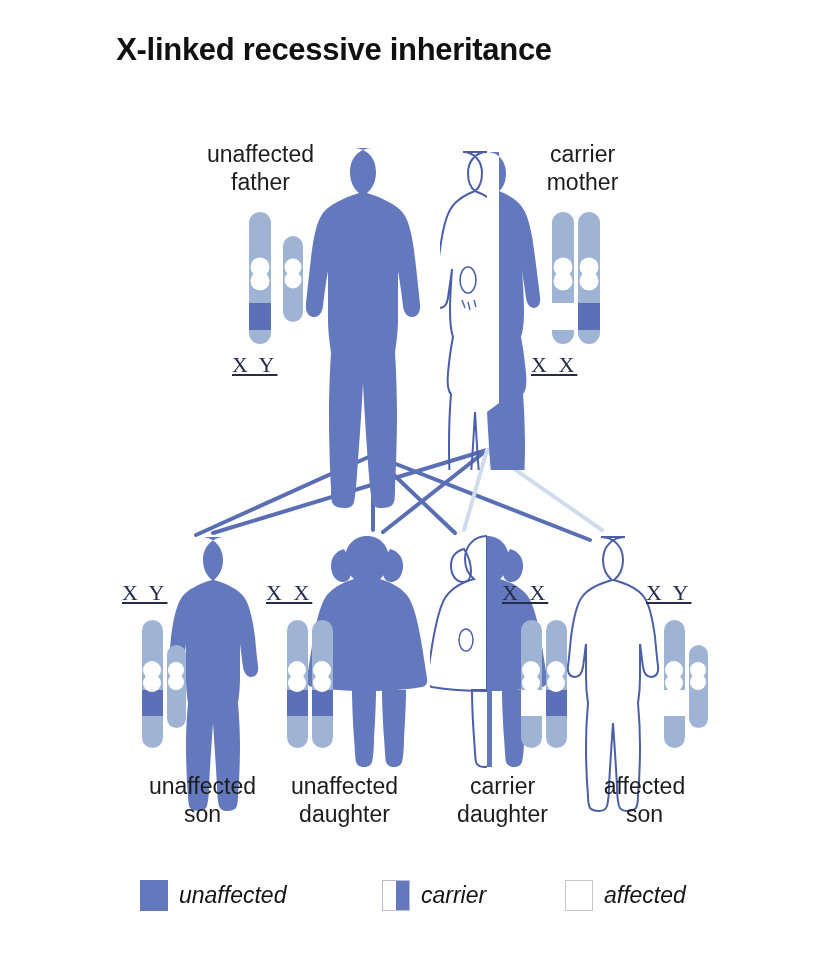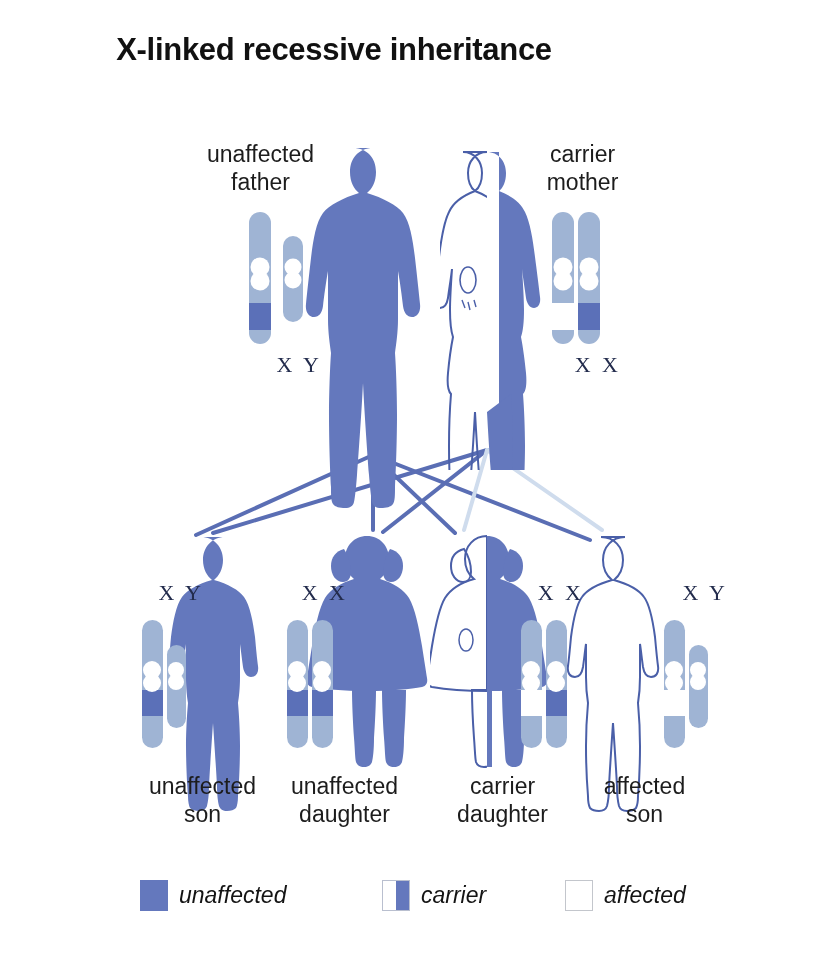--- a/index.html
+++ b/index.html
@@ -17,23 +17,23 @@
     font-size:31px;font-weight:bold;color:#111111;
     letter-spacing:-0.3px;
   }
   .lbl{
     position:absolute;text-align:center;
     font-size:23px;color:#1c1c1c;line-height:1.23;
     font-family:"Liberation Sans", sans-serif;
     white-space:pre-line;
   }
   .geno{
-    position:absolute;text-align:right;
+    position:absolute;text-align:left;
     font-family:"Liberation Serif", serif;
-    font-size:22px;color:#232c4d;letter-spacing:3px;
+    font-size:22px;color:#232c4d;letter-spacing:3px;text-decoration:underline;
   }
   .legend-row{
     position:absolute;left:0;top:880px;width:840px;height:46px;
   }
   .legend-item{position:absolute;top:0;display:flex;align-items:center;gap:11px;}
   .sw{width:28px;height:31px;box-sizing:border-box;}
   .sw-un{background:#6478bd;}
   .sw-car{background:#ffffff;border:1px solid #b9bfcf;position:relative;overflow:hidden;}
   .sw-car i{position:absolute;right:0;top:0;bottom:0;width:50%;background:#6478bd;display:block;}
   .sw-aff{background:#ffffff;border:1px solid #c3c6cc;}

